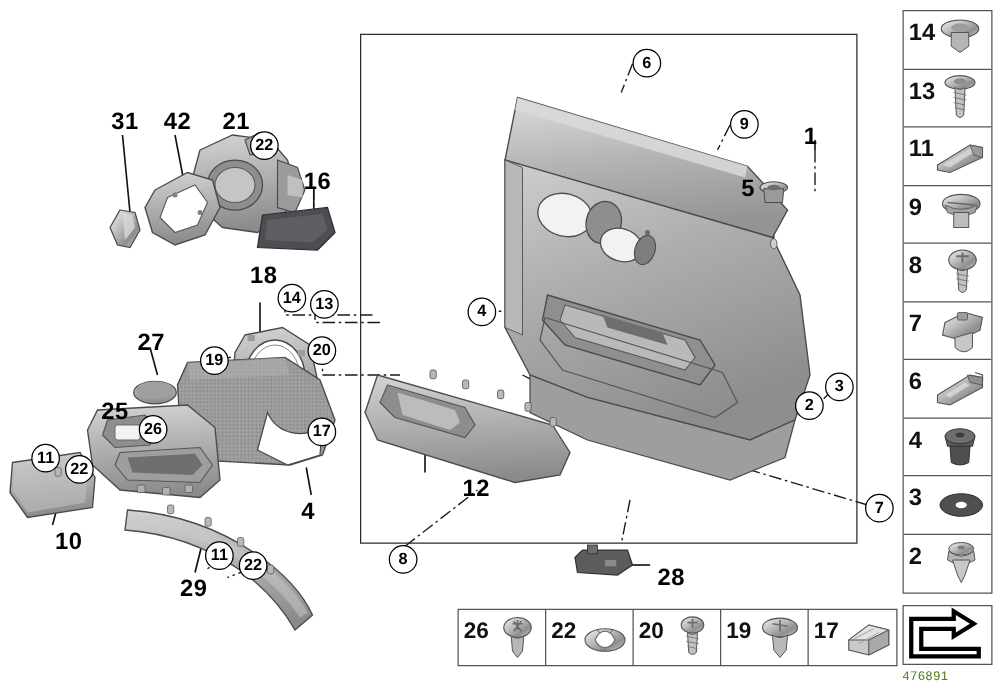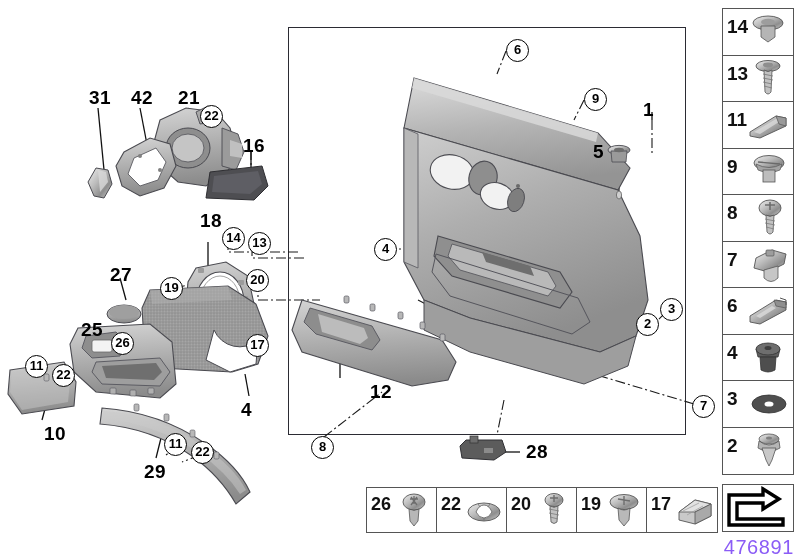--- a/index.html
+++ b/index.html
@@ -34,22 +34,22 @@
   .bcell{position:relative;width:70px;border-right:1.5px solid #555;box-sizing:border-box;}
   .bcell:last-child{border-right:none;}
   .bnum{position:absolute;left:4px;top:6px;font-weight:bold;font-size:18px;color:#111;}
   .bart{position:absolute;right:2px;top:2px;width:40px;height:40px;}
 
   
   .arrowcell{position:absolute;left:722px;top:484px;width:72px;height:48px;
              border:1.5px solid #555;box-sizing:border-box;background:#fff;}
 
   
-  .docid{position:absolute;left:722px;top:536px;width:72px;text-align:right;
-         font-size:20px;color:#8b5cf6;letter-spacing:.6px;}
+  .docid{position:absolute;left:722px;top:536px;width:72px;text-align:left;
+         font-size:10px;color:#4d7c0f;letter-spacing:.6px;}
 
   
   .mainframe{position:absolute;left:288px;top:27px;width:398px;height:408px;
              border:1.6px solid #2b2b33;box-sizing:border-box;}
 
   svg{display:block;overflow:visible;}
 </style>
 </head>
 <body>
 
@@ -299,21 +299,21 @@
     <div class="plabel" style="left:243px;top:136px;">16</div>
     <div class="plabel" style="left:200px;top:211px;">18</div>
     <div class="plabel" style="left:178px;top:88px;">21</div>
     <div class="plabel" style="left:131px;top:88px;">42</div>
     <div class="plabel" style="left:89px;top:88px;">31</div>
     <div class="plabel" style="left:81px;top:320px;">25</div>
     <div class="plabel" style="left:110px;top:265px;">27</div>
     <div class="plabel" style="left:44px;top:424px;">10</div>
     <div class="plabel" style="left:144px;top:462px;">29</div>
     <div class="plabel" style="left:241px;top:400px;">4</div>
-    <div class="plabel" style="left:526px;top:442px;">28</div>
+    <div class="plabel" style="left:526px;top:453px;">28</div>
   </div>
 
   <div>
     <div class="circ" style="left:506px;top:39px;">6</div>
     <div class="circ" style="left:584px;top:88px;">9</div>
     <div class="circ" style="left:200px;top:105px;">22</div>
     <div class="circ" style="left:222px;top:227px;">14</div>
     <div class="circ" style="left:248px;top:232px;">13</div>
     <div class="circ" style="left:246px;top:269px;">20</div>
     <div class="circ" style="left:374px;top:238px;">4</div>

